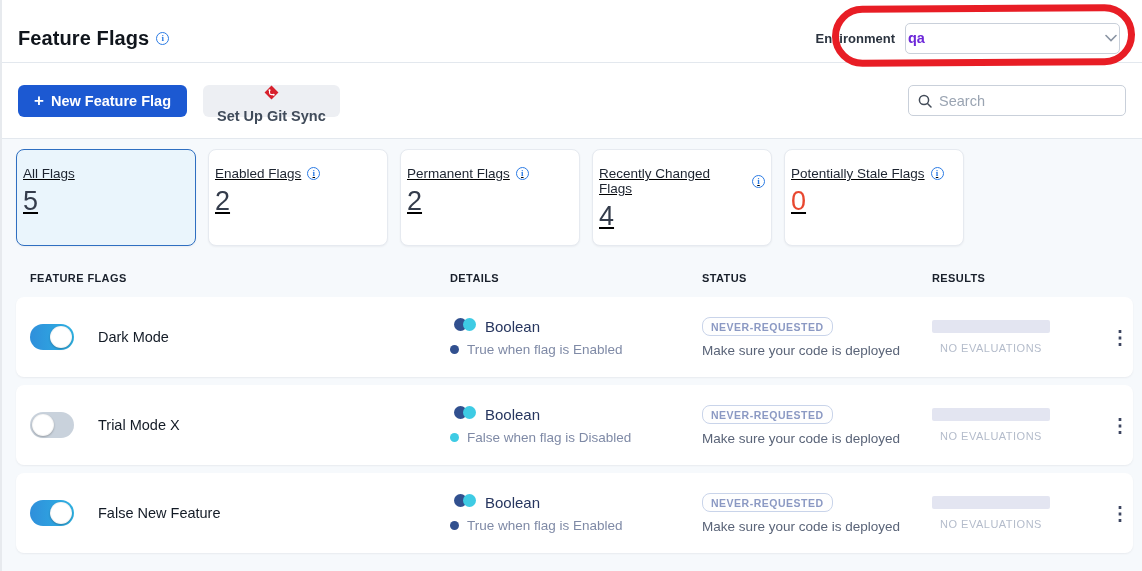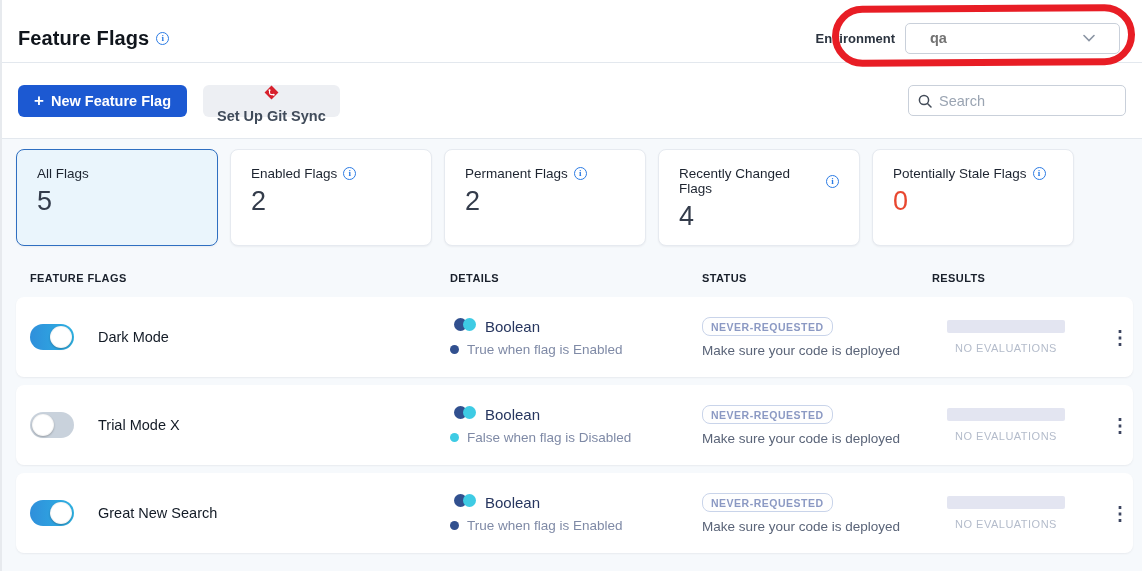--- a/index.html
+++ b/index.html
@@ -13,22 +13,22 @@
             padding:14px 16px 0 16px; position:relative; }
   .title-wrap { display:flex; align-items:center; gap:7px; }
   .page-title { font-size:20px; font-weight:700; color:#10151c; letter-spacing:.1px; }
   .info-icon { display:inline-flex; align-items:center; justify-content:center;
                width:13px; height:13px; border:1.3px solid #2b7be4; border-radius:50%;
                color:#2b7be4; font-size:9px; font-weight:700; font-family:"Liberation Serif", serif;
                line-height:1; flex:0 0 auto; }
   .env-group { display:flex; align-items:center; gap:10px; margin-right:6px; }
   .env-label { font-size:13px; font-weight:600; color:#2b333f; }
   .env-select { width:215px; height:31px; background:#fff; border:1px solid #c9d0da;
-                border-radius:5px; display:flex; align-items:center; padding:0 24px;
-                font-size:14.5px; font-weight:600; color:#737373; cursor:pointer; }
+                border-radius:5px; display:flex; align-items:center; padding:0 2px;
+                font-size:14.5px; font-weight:600; color:#6d28d9; cursor:pointer; }
   .env-select .chev { margin-left:auto; display:flex; }
   .annotation { position:absolute; left:830px; top:5px; width:303px; height:61px;
                 border:7px solid #e81d25; border-radius:32px; transform:rotate(-.4deg);
                 pointer-events:none; z-index:9; }
 
   
   .toolbar { background:#fff; height:76px; border-bottom:1px solid #e3e8ee;
              display:flex; align-items:center; padding:0 16px; gap:16px; }
   .btn-primary { height:32px; padding:0 16px; background:#1c59d2; color:#fff;
                  border:none; border-radius:6px; font-size:14.5px; font-weight:700;
@@ -40,23 +40,23 @@
                    font-family:"Liberation Sans", sans-serif;flex-direction:column; }
   .search-box { margin-left:auto; width:218px; height:31px; border:1px solid #c9d0da;
                 border-radius:5px; background:#fff; display:flex; align-items:center;
                 padding:7px 9px; gap:7px; }
   .search-box input { border:none; outline:none; flex:1; font-size:14.5px; color:#1a222e;
                       font-family:"Liberation Sans", sans-serif; background:transparent; }
   .search-box input::placeholder { color:#9aa4b2; }
 
   
   .cards { display:flex; gap:12px; margin:10px 14px 0 14px; }
-  .card { width:202px; height:97px; background:#fff; border:1px solid #e6eaf0;
-          border-radius:8px; padding:16px 20px; box-shadow:0 1px 2px rgba(16,24,40,.05);
-          cursor:pointer; }
+  .card { width:180px; height:97px; background:#fff; border:1px solid #e6eaf0;
+          border-radius:8px; padding:16px 6px; box-shadow:0 1px 2px rgba(16,24,40,.05);
+          cursor:pointer;text-decoration:underline; }
   .card.selected { background:#eaf5fc; border:1.5px solid #2f6fc1; }
   .card-label-row { display:flex; align-items:center; gap:6px; }
   .card-label { font-size:13.5px; color:#1d2430; }
   .card-value { font-size:27px; color:#343c4b; font-weight:500; margin-top:5px; }
 
   
   .grid-row { display:grid; grid-template-columns:420px 252px 230px 168px 1fr;
               align-items:center; }
   .thead { margin:26px 9px 13px 14px; padding-left:14px; }
   .th { font-size:11px; font-weight:700; letter-spacing:.4px; color:#19202b; }
@@ -82,21 +82,21 @@
                    border-radius:50%; background:#3ecbe4; }
   .detail-line2 { display:flex; align-items:center; gap:8px; margin-top:7px; }
   .dot { width:9px; height:9px; border-radius:50%; flex:0 0 auto; }
   .desc-text { font-size:13.5px; color:#7f8aa6; }
 
   .status-badge { display:inline-block; font-size:10.5px; font-weight:700;
                   letter-spacing:.5px; color:#8b99c3; border:1px solid #c9d4ea;
                   border-radius:8px; padding:3px 8px 2px 8px; background:#fefefe; }
   .status-text { font-size:13.5px; color:#5a6478; margin-top:7px; }
 
-  .results-cell { width:118px;margin-left:15px; }
+  .results-cell { width:118px; }
   .results-bar { width:118px; height:13px; border-radius:2px; background:#e3e5f1; }
   .results-label { font-size:11px; letter-spacing:.5px; color:#b4bccb;
                    margin-top:9px; text-align:center; }
 
   .kebab { padding-left:10px; font-size:19px; font-weight:700; color:#3c4560;
            cursor:pointer; line-height:1; width:30px; text-align:center; }
 </style>
 </head>
 <body>
 
@@ -255,21 +255,21 @@
       <div class="results-label">NO EVALUATIONS</div>
     </div>
     <div class="kebab">⋮</div>
   </div>
 
   <div class="grid-row flag-row">
     <div class="name-cell">
       <span class="toggle on">
           <span class="knob"></span>
         </span>
-      <span class="flag-name">Great New Search</span>
+      <span class="flag-name">False New Feature</span>
     </div>
     <div>
       <div class="detail-line1">
         <span class="bool-icon">
             <span class="c1"></span>
             <span class="c2"></span>
           </span>
         <span class="type-text">Boolean</span>
       </div>
       <div class="detail-line2">

